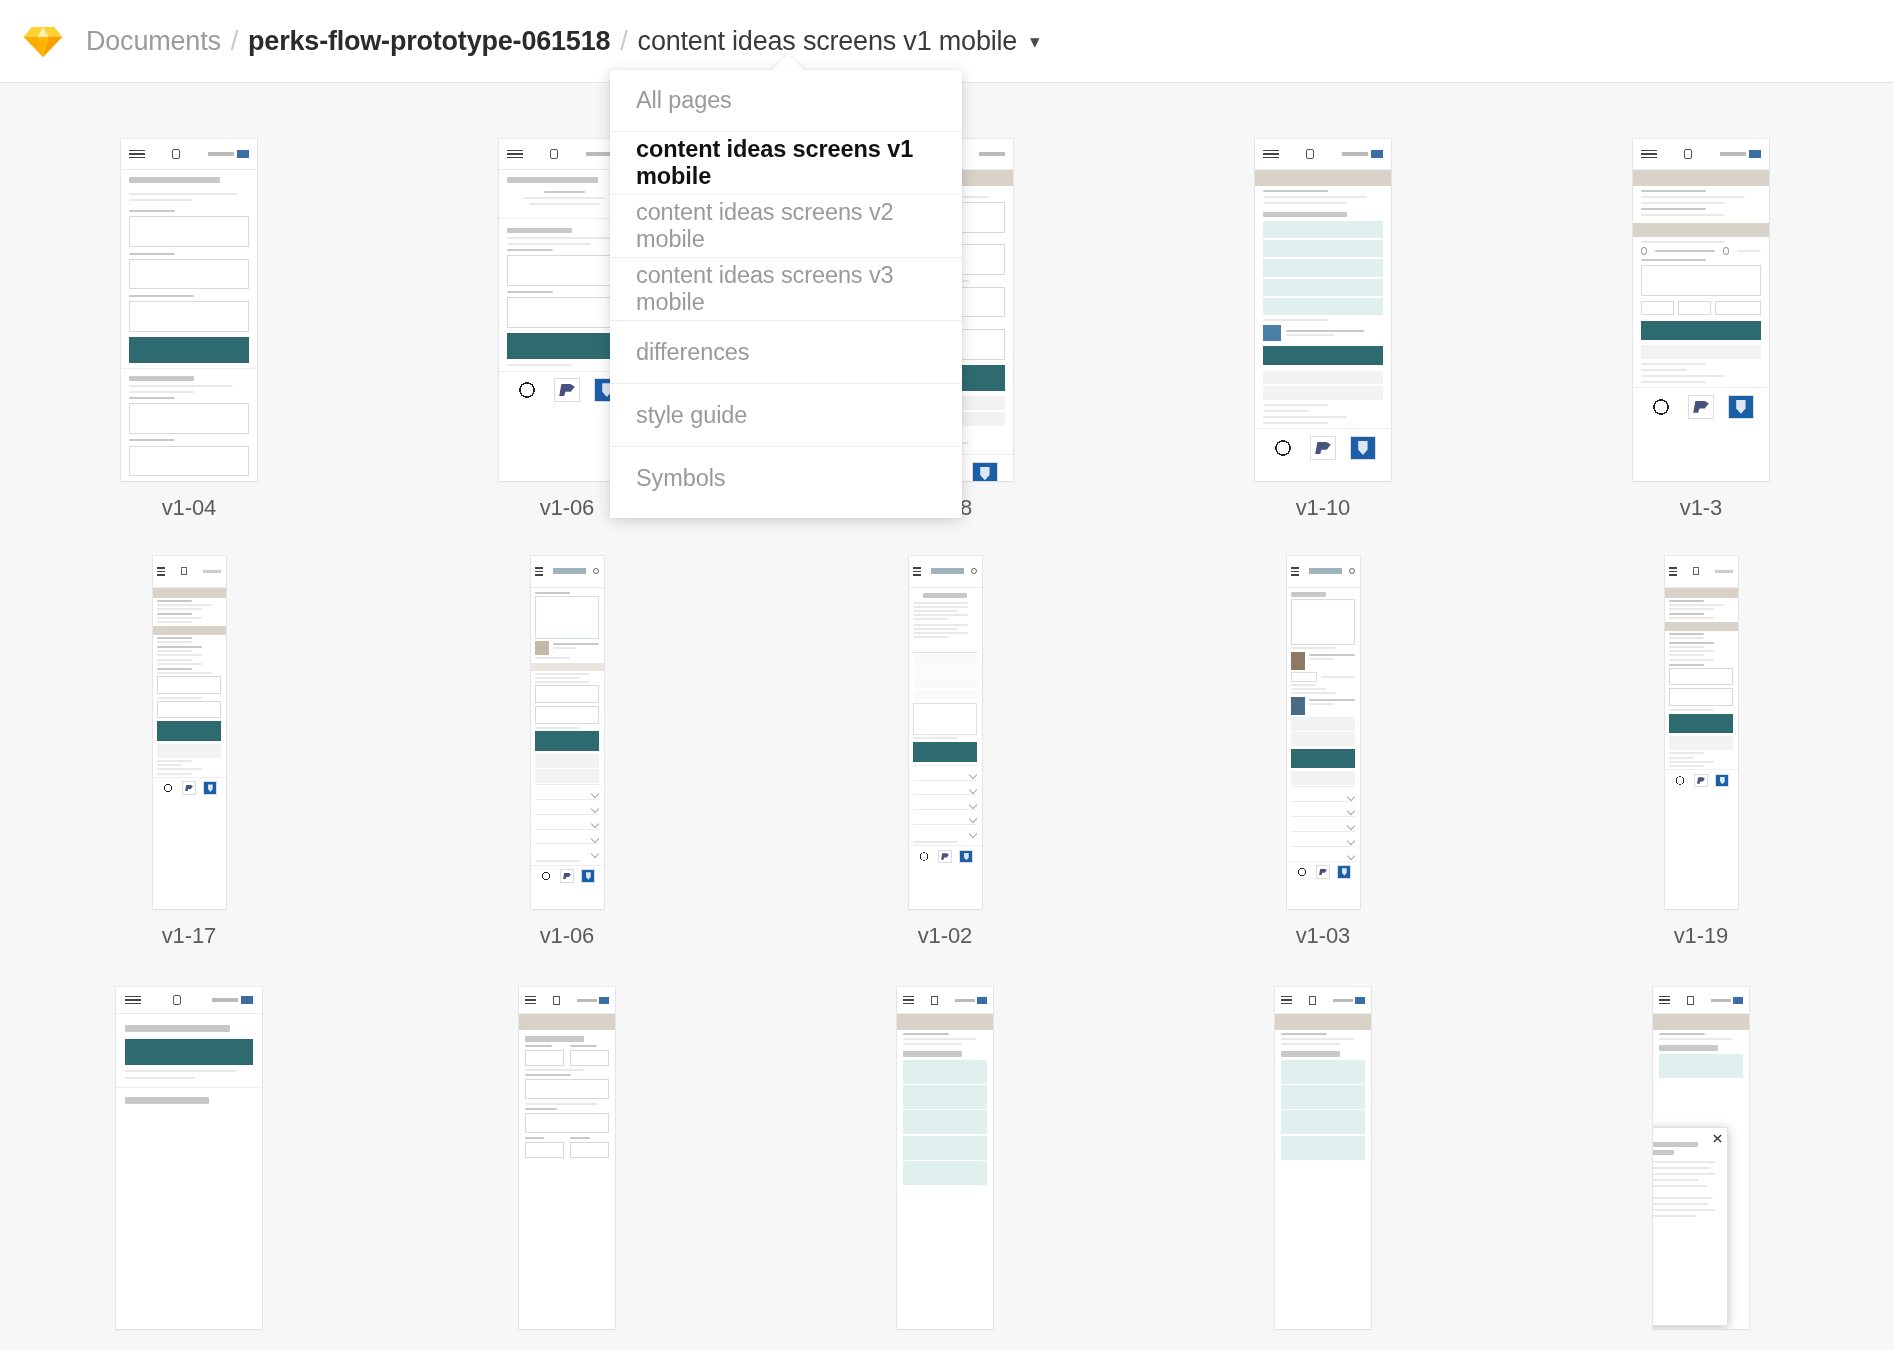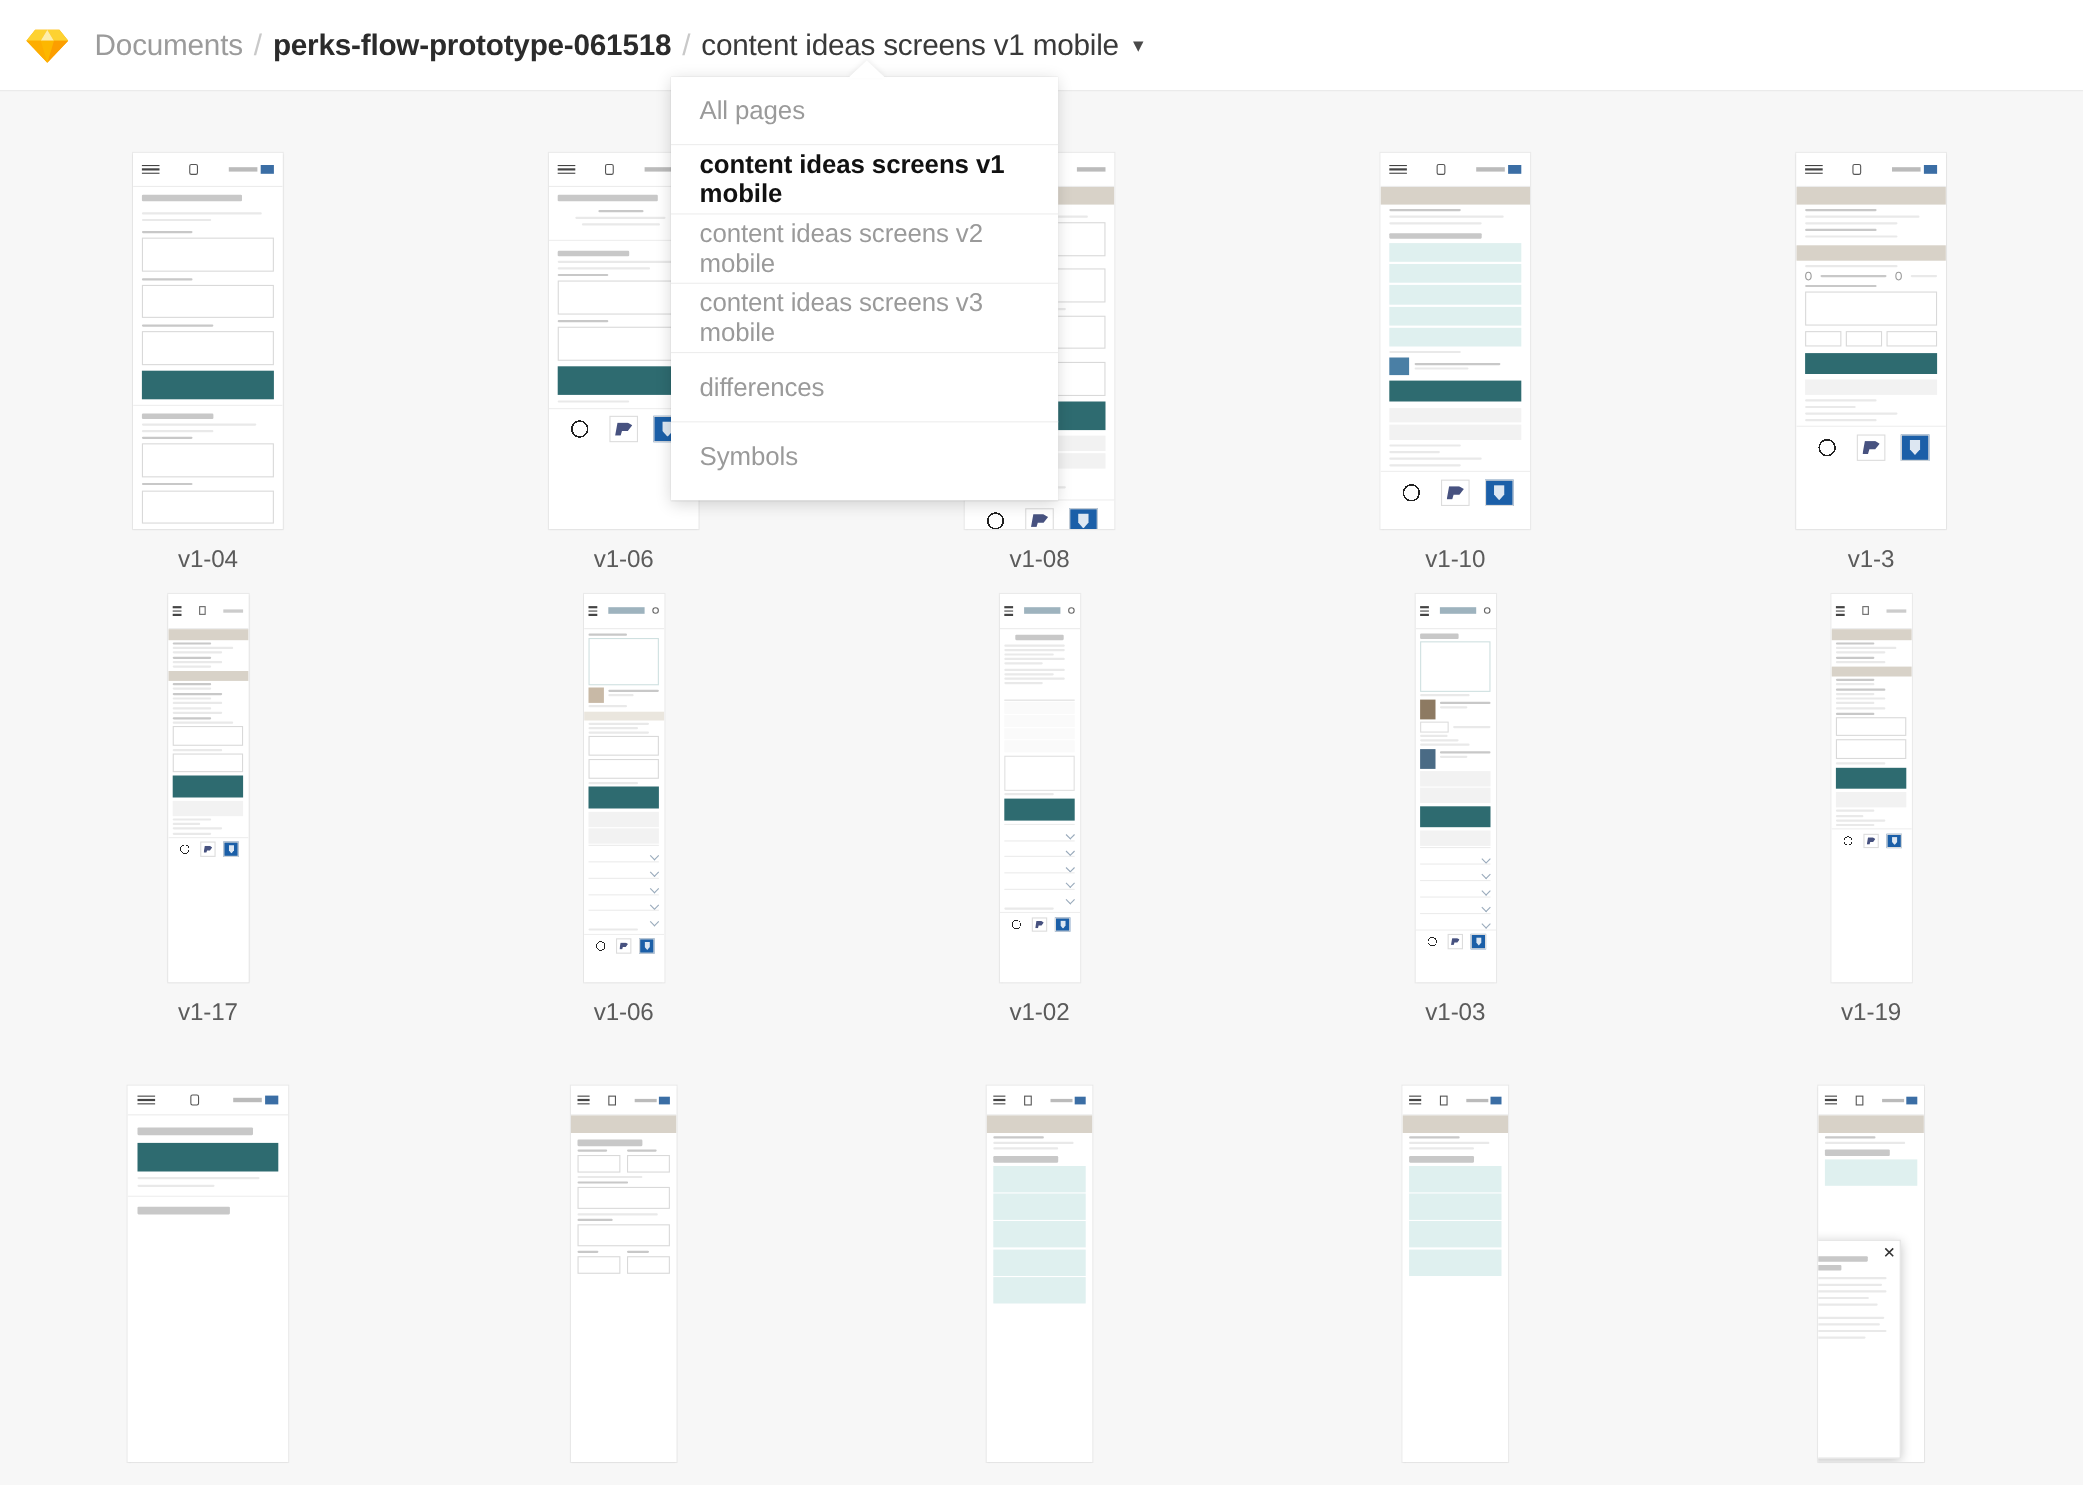--- a/index.html
+++ b/index.html
@@ -64,21 +64,21 @@
   .thumb {
     background: #ffffff;
     box-shadow: 0 0 0 1px rgba(0,0,0,.05), 0 1px 2px rgba(0,0,0,.07);
     overflow: hidden;
     position: relative;
   }
 
   
   .row1 { height: 447px; padding-top: 56px; }
   .row1 .thumb { width: 136px; height: 342px; }
-  .row2 { height: 435px; padding-top: 10px; }
+  .row2 { height: 435px; padding-top: 10px; align-items: center; }
   .row2 .thumb { width: 73px; height: 353px; }
   .row3 { height: 380px; padding-top: 22px; }
   .row3 .thumb { width: 146px; height: 342px; }
   .row3 .small { width: 96px; height: 342px; }
 
   
   .mock { width: 100%; height: 100%; background:#fff; position: relative; font-size: 0; }
   .mock .bar {
     height: 9%; border-bottom: 1px solid #ececec; display:flex; align-items:center;
     justify-content: space-between; padding: 0 6%;
@@ -156,20 +156,21 @@
   </div>
 </div>
 
 <div class="dd-arrow"></div>
 <div class="dropdown">
   <div class="dd-item first">All pages</div>
   <div class="dd-item selected">content ideas screens v1 mobile</div>
   <div class="dd-item">content ideas screens v2 mobile</div>
   <div class="dd-item">content ideas screens v3 mobile</div>
   <div class="dd-item">differences</div>
+  <div class="dd-item">style guide</div>
   <div class="dd-item">Symbols</div>
 </div>
 
 <div class="grid">
 
   <div class="row row1">
 
     <div class="cell">
       <div class="thumb">
         <div class="mock">

